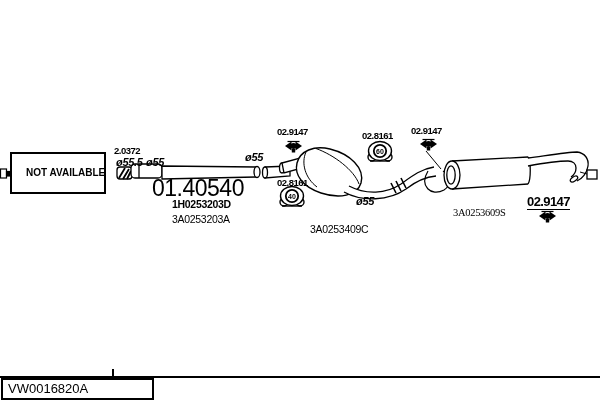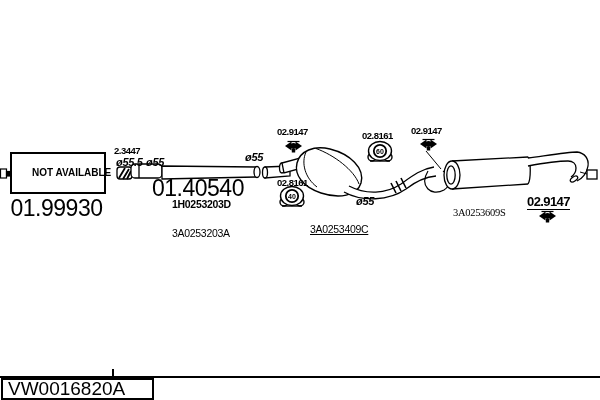--- a/index.html
+++ b/index.html
@@ -8,26 +8,26 @@
   .abs{position:absolute;white-space:nowrap;}
   .lbl-sm{font-weight:bold;font-size:9.5px;line-height:1;letter-spacing:-0.5px;}
   .lbl-md{font-weight:bold;font-size:13px;line-height:1;letter-spacing:-0.6px;
           border-bottom:1.5px solid #000;padding-bottom:1px;}
   .lbl-dia{font-weight:bold;font-style:italic;font-size:11px;line-height:1;letter-spacing:-0.3px;}
   .num-lg{font-size:23px;line-height:1;letter-spacing:-0.5px;}
   .ref{font-size:10.5px;line-height:1;letter-spacing:-0.3px;}
   .hanger-num{font-weight:bold;font-size:7px;line-height:1;text-align:center;}
   #notav-box{left:10px;top:152px;width:92px;height:38px;border:2px solid #000;
              display:flex;align-items:center;justify-content:center;}
-  #notav-box span{display:block;width:52px;text-align:right;
+  #notav-box span{display:block;width:64px;text-align:right;
                   font-weight:bold;font-size:10px;line-height:12px;}
   #footer-line{left:0;top:376px;width:600px;height:0;border-top:2px solid #000;}
   #footer-tick{left:112px;top:369px;width:2px;height:8px;background:#000;}
   #footer-box{left:1px;top:378px;width:144px;height:18px;border:2px solid #000;
-              font-size:19px;line-height:18px;padding-left:5px;}
+              font-size:13px;line-height:18px;padding-left:5px;}
   svg{position:absolute;left:0;top:0;}
   svg *{vector-effect:none;}
 </style>
 </head>
 <body>
 <div id="screen">
 
 <svg width="600" height="400" viewBox="0 0 600 400">
   <defs>
     <g id="clampIcon">
@@ -94,37 +94,36 @@
   <use href="#clampIcon" x="420" y="137"></use>
   <use href="#clampIcon" x="539" y="209"></use>
 
   <use href="#hangerIcon" x="279" y="186"></use>
   <use href="#hangerIcon" x="367" y="141"></use>
 </svg>
 
 <div id="notav-box" class="abs">
   <span>NOT AVAILABLE</span>
 </div>
-<div class="abs num-lg" style="left:8px;top:197px;width:97px;text-align:center;">01.99930</div>
 
-<div class="abs lbl-sm" style="left:114px;top:146px;">2.3447</div>
+<div class="abs lbl-sm" style="left:114px;top:146px;">2.0372</div>
 <div class="abs lbl-dia" style="left:116px;top:157px;">ø55.5</div>
 <div class="abs lbl-dia" style="left:146px;top:157px;">ø55</div>
 
 <div class="abs num-lg" style="left:152px;top:177px;">01.40540</div>
 <div class="abs ref" style="left:172px;top:199px;font-weight:bold;">1H0253203D</div>
-<div class="abs ref" style="left:172px;top:228px;">3A0253203A</div>
+<div class="abs ref" style="left:172px;top:214px;">3A0253203A</div>
 <div class="abs lbl-dia" style="left:245px;top:152px;">ø55</div>
 
 <div class="abs lbl-sm" style="left:277px;top:127px;">02.9147</div>
 <div class="abs lbl-sm" style="left:277px;top:178px;">02.8161</div>
 <div class="abs hanger-num" style="left:285px;top:192.5px;width:14px;">40</div>
 
 <div class="abs lbl-dia" style="left:356px;top:196px;">ø55</div>
-<div class="abs ref" style="left:310px;top:224px;text-decoration:underline;">3A0253409C</div>
+<div class="abs ref" style="left:310px;top:224px;">3A0253409C</div>
 
 <div class="abs lbl-sm" style="left:362px;top:131px;">02.8161</div>
 <div class="abs hanger-num" style="left:373px;top:147.5px;width:14px;">60</div>
 <div class="abs lbl-sm" style="left:411px;top:126px;">02.9147</div>
 
 <div class="abs ref" style="left:453px;top:208px;font-family:Liberation Serif, serif;">3A0253609S</div>
 <div class="abs lbl-md" style="left:527px;top:195px;">02.9147</div>
 
 <div id="footer-line" class="abs"></div>
 <div id="footer-tick" class="abs"></div>

